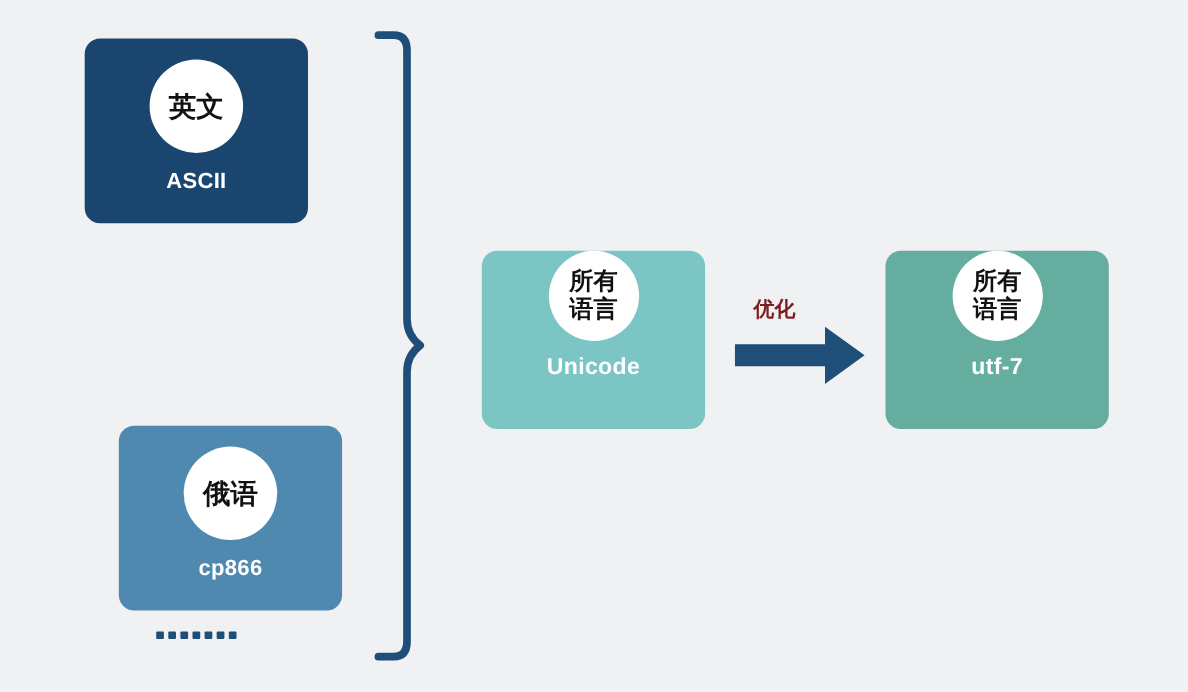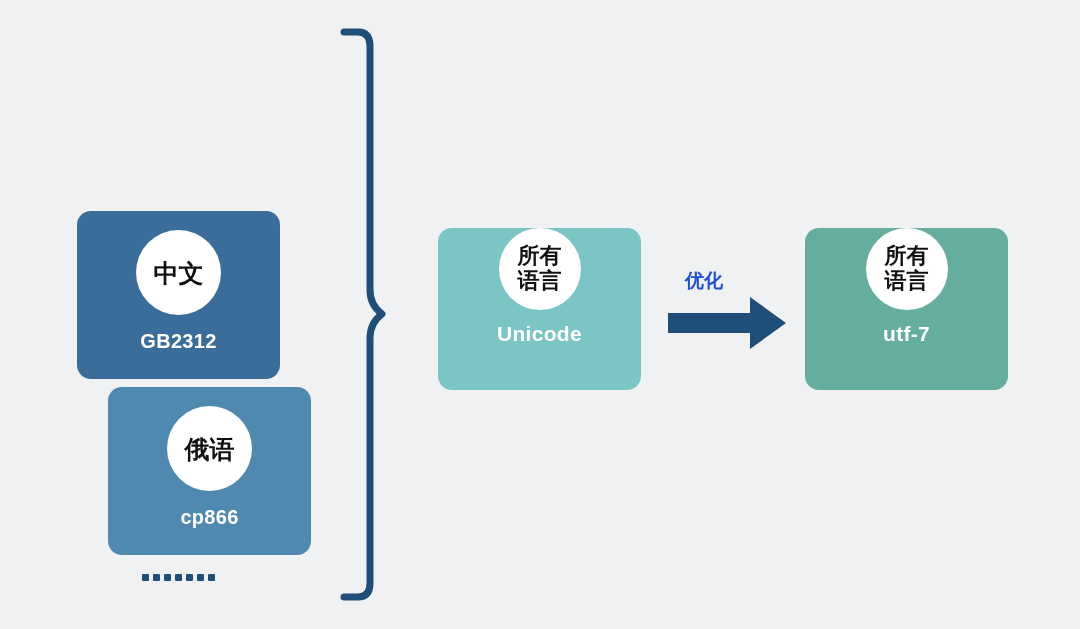--- a/index.html
+++ b/index.html
@@ -121,41 +121,41 @@
     top: 260px;
     width: 130px;
     height: 100px;
   }
   #arrow-label {
     position: absolute;
     left: 25px;
     top: 8px;
     font-size: 19px;
     font-weight: bold;
-    color: #1d4ed8;
+    color: #7f1d1d;
     white-space: nowrap;
   }
   #arrow-shape {
     position: absolute;
     left: 8px;
     top: 35px;
   }
 </style>
 </head>
 <body>
 
 <div id="stage">
 
-
-  <div class="card legacy" id="card-gb2312">
-    <div class="bubble">
-      <span>中文</span>
-    </div>
-    <div class="cardlabel">GB2312</div>
-  </div>
+  <div class="card legacy" id="card-ascii">
+    <div class="bubble">
+      <span>英文</span>
+    </div>
+    <div class="cardlabel">ASCII</div>
+  </div>
+
 
   <div class="card legacy" id="card-cp866">
     <div class="bubble">
       <span>俄语</span>
     </div>
     <div class="cardlabel">cp866</div>
   </div>
 
   <div id="ellipsis">
     <span class="dot"></span>

